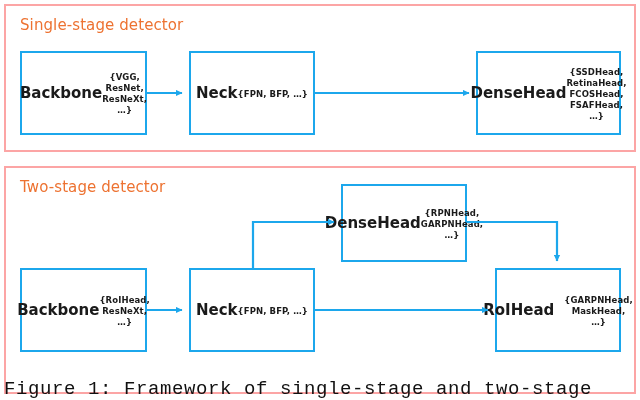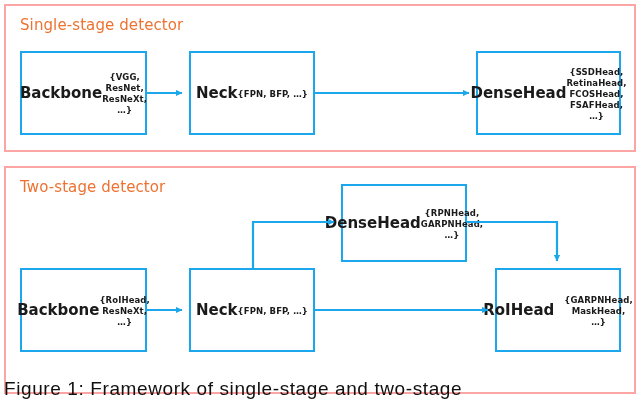--- a/index.html
+++ b/index.html
@@ -73,21 +73,21 @@
 
   
   #wires{position:absolute;left:0;top:0;width:640px;height:400px;pointer-events:none;}
 
   
   #caption{
     position:absolute;
     left:4px;
     top:378px;
     width:632px;
-    font-family:Liberation Sans, sans-serif;
+    font-family:Liberation Mono, monospace;
     font-size:19px;
     line-height:22px;
     color:#111111;
     letter-spacing:0.6px;
     white-space:nowrap;
     overflow:hidden;
   }
 </style>
 </head>
 <body>

